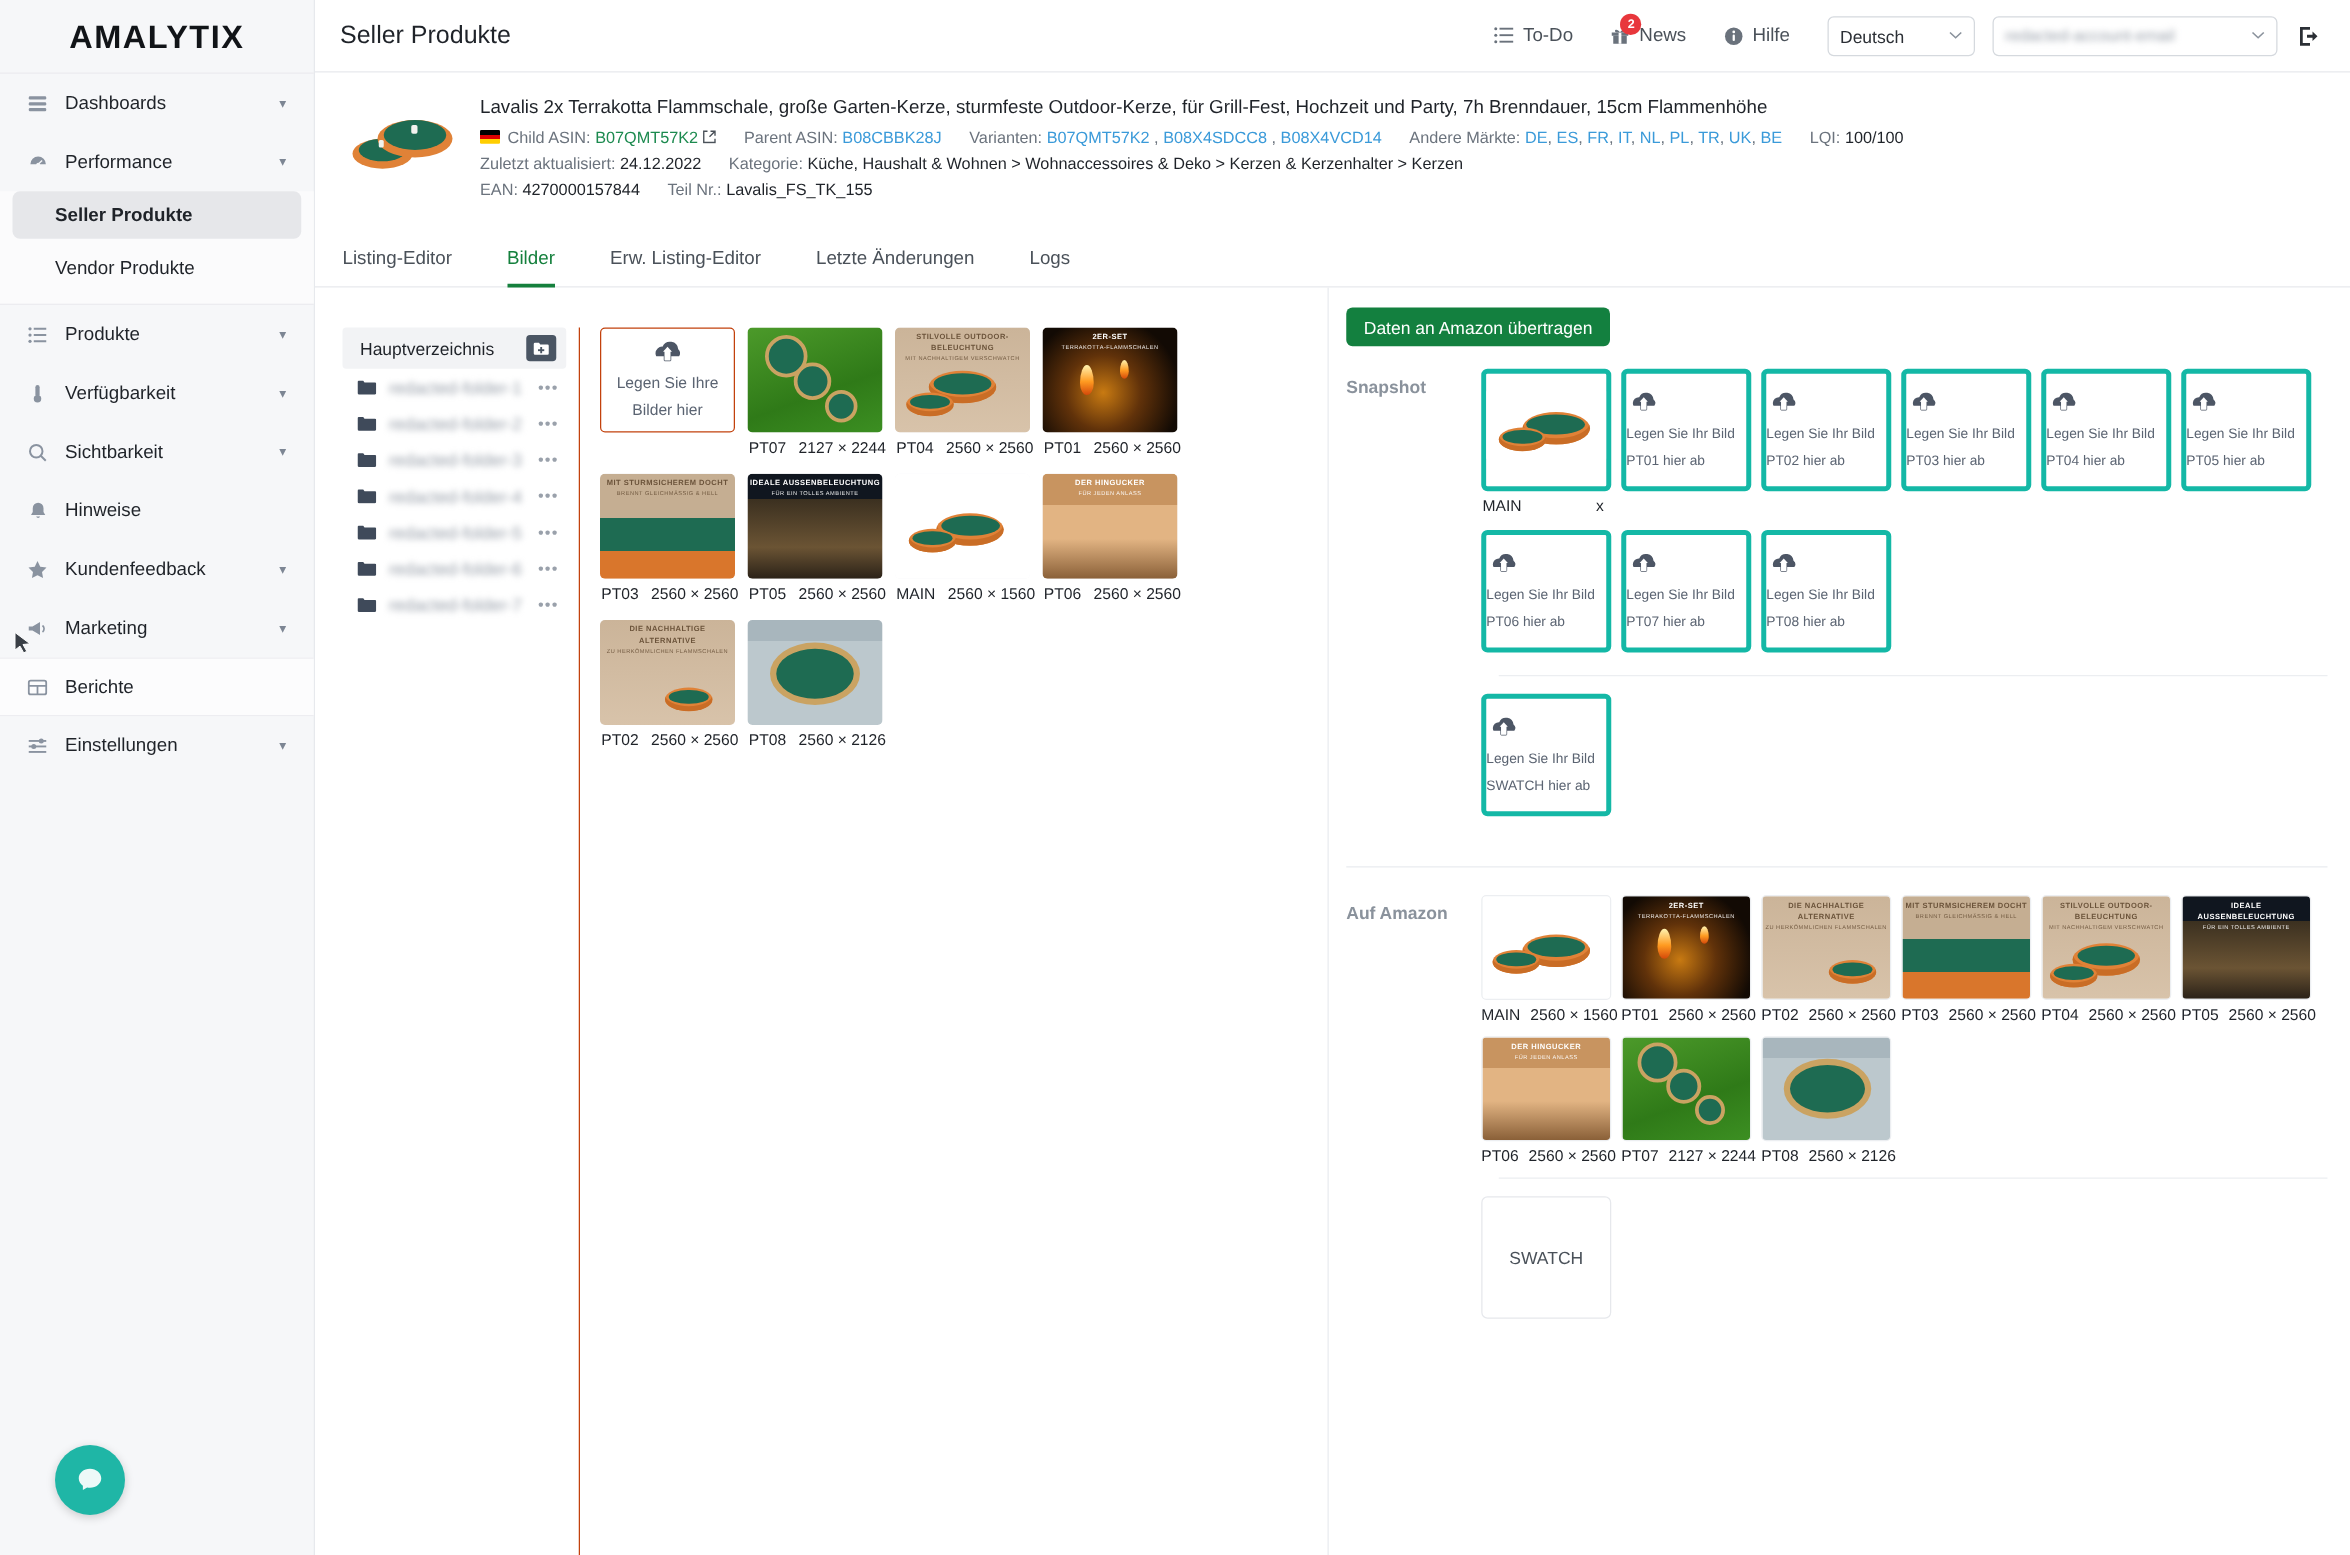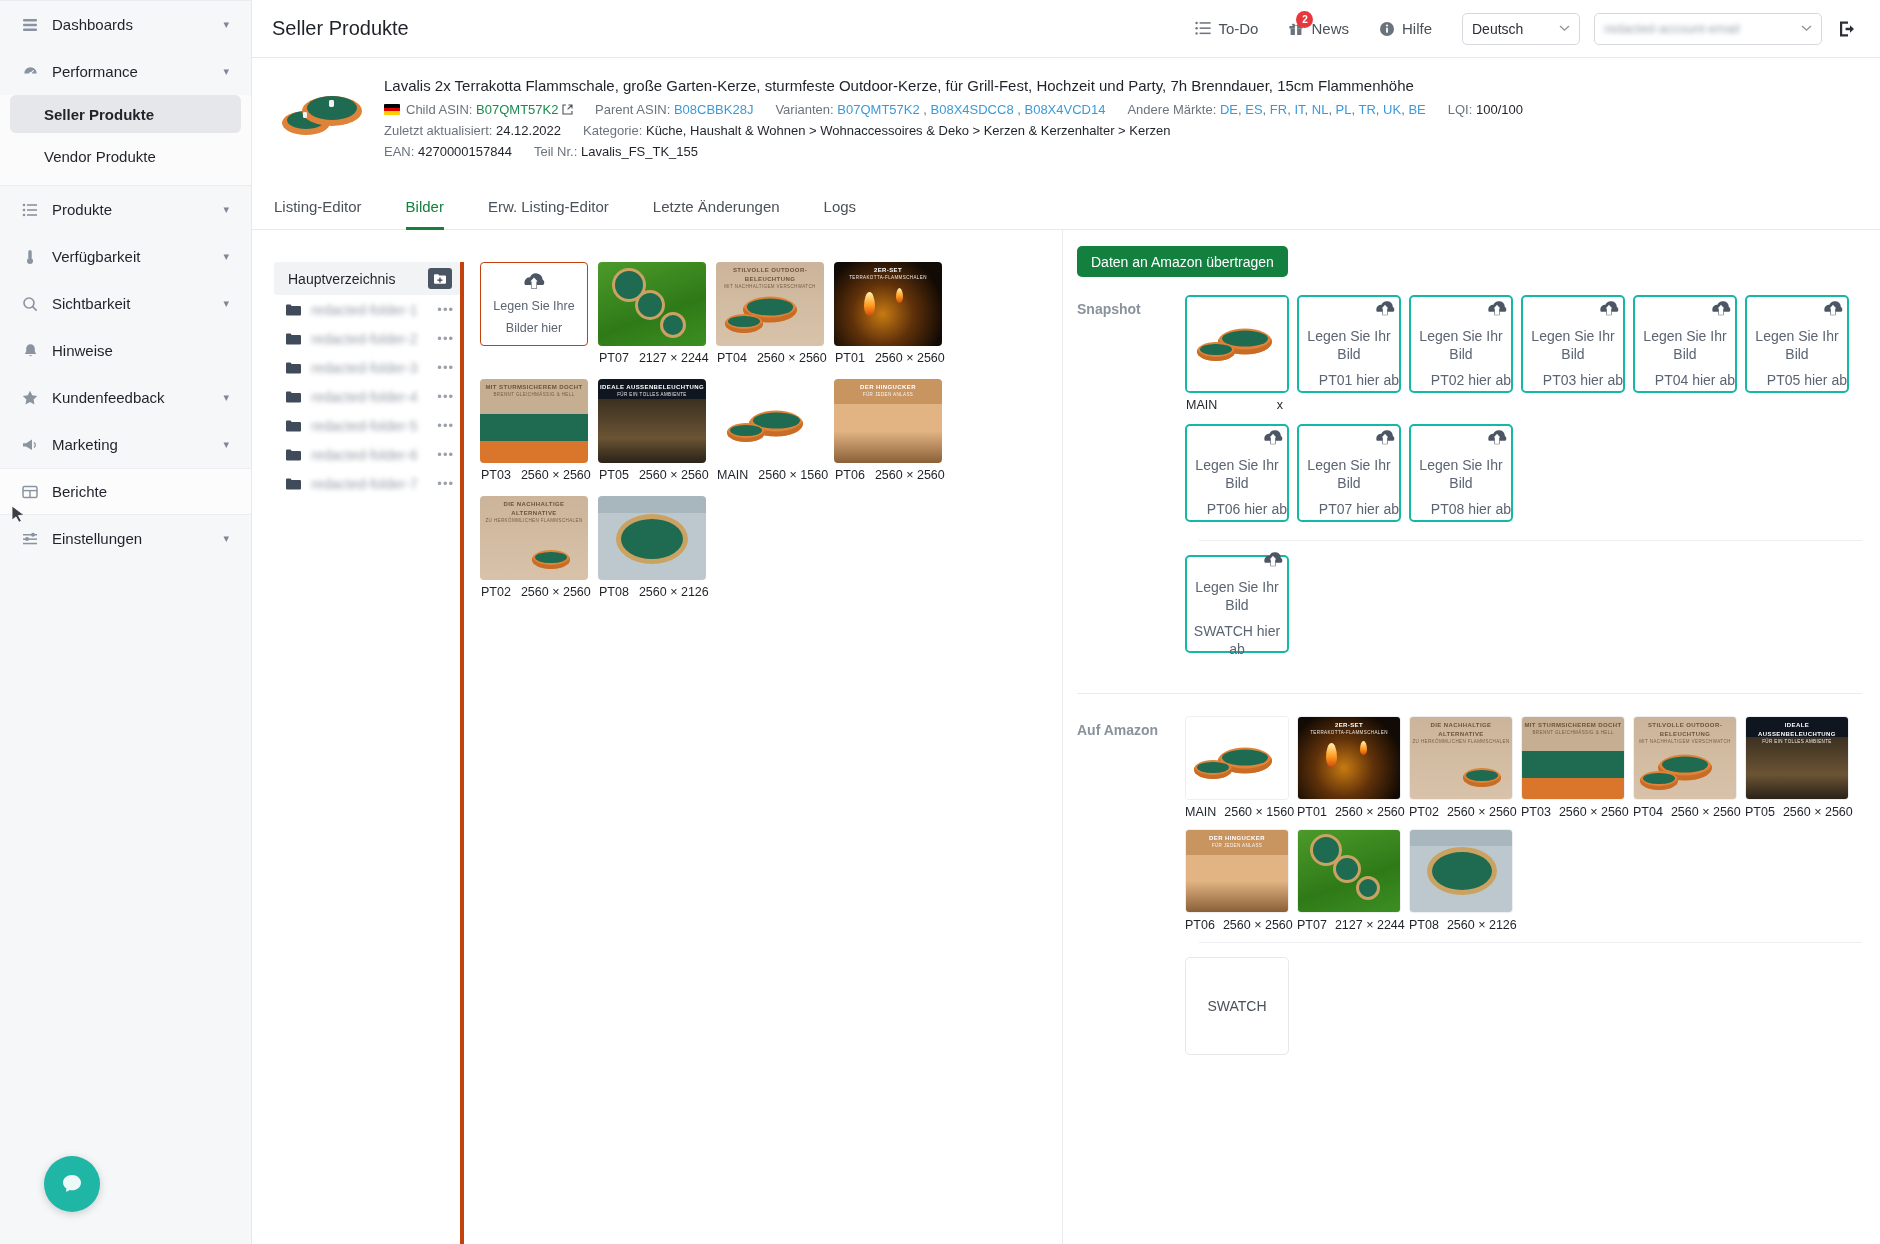--- a/index.html
+++ b/index.html
@@ -116,21 +116,21 @@
 
   .btn {
     display: inline-flex; align-items: center; justify-content: center;
     height: 31px; padding: 0 14px; border-radius: 5px; font-size: 14px; color: #fff;
     cursor: pointer; border: none;
   }
   .btn-grey { background: #8d929d; }
   .btn-green { background: #13803f; }
 
   .left-split { display: flex; flex: 1; min-height: 0; margin-top: 16px; }
-  .folders { width: 190px; min-width: 190px; border-right: 4px solid #c2410c; }
+  .folders { width: 190px; min-width: 190px; border-right: 1px solid #c2410c; padding-right: 10px; }
   .folder-head {
     background: #f2f3f5; height: 33px; display: flex; align-items: center; justify-content: space-between;
     padding: 0 8px 0 14px; border-radius: 3px; font-size: 14px; color: #1f2329;
   }
   .add-folder-btn {
     width: 24px; height: 21px; background: #4a5563; border-radius: 3px; color: #fff;
     display: flex; align-items: center; justify-content: center; font-size: 13px; cursor: pointer;
   }
   .folder-row {
     display: flex; align-items: center; height: 29px; padding-left: 12px; gap: 10px;
@@ -192,23 +192,23 @@
     background: linear-gradient(180deg,#fff3b0,#ff9b21 55%,#d4490a); filter: blur(.4px); }
 
   
   .panel-row { display: flex; padding: 0 18px 0 14px; }
   .panel-label {
     width: 108px; min-width: 108px; font-size: 14px; color: #8a929c; padding-top: 6px; font-weight: bold;
   }
   .slots { flex: 1; display: flex; flex-wrap: wrap; gap: 0; }
   .slot { width: 112px; margin: 0 0 12px 0; }
   .slot-box {
-    width: 104px; height: 98px; border: 2px solid #14b8a6; border-radius: 5px;
-    display: flex; flex-direction: column; align-items: flex-end; justify-content: center;
-    gap: 8px; font-size: 14px; color: #5b6472; text-align: center; line-height: 1.3; cursor: pointer;
+    width: 104px; height: 98px; border: 4px solid #14b8a6; border-radius: 5px;
+    display: flex; flex-direction: column; align-items: flex-start; justify-content: center;
+    gap: 8px; font-size: 11px; color: #5b6472; text-align: center; line-height: 1.3; cursor: pointer;
     background: #fff;
   }
   .slot-box.filled { background: #f5f6f7; padding: 0; overflow: hidden; }
   .slot-cap { display: flex; justify-content: space-between; font-size: 12.5px; color: #1f2329; margin-top: 5px; padding: 0 6px 0 1px; width: 104px; }
   .hr-soft { height: 1px; background: #eceef1; margin: 6px 18px 14px 136px; }
   .big-divider { height: 1px; background: #e9ebef; margin: 28px 18px 22px 14px; }
 
   .am-slot { width: 112px; margin-bottom: 10px; }
   .am-box {
     width: 104px; height: 84px; border: 1px solid #eceef1; border-radius: 4px; overflow: hidden;
@@ -221,20 +221,21 @@
     background: #fff;
   }
   svg { display: block; }
 </style>
 </head>
 <body>
 
 <div class="app">
 
   <aside class="sidebar">
+    <div class="brand">AMALYTIX</div>
 
     <div class="nav-group">
       <div class="nav-item">
         <span class="ic">
           <svg width="16" height="16" viewBox="0 0 16 16">
               <rect x="1" y="2" width="14" height="2.6" rx="1" fill="currentColor"></rect>
               <rect x="1" y="6.7" width="14" height="2.6" rx="1" fill="currentColor"></rect>
               <rect x="1" y="11.4" width="14" height="2.6" rx="1" fill="currentColor"></rect>
             </svg>
         </span>

